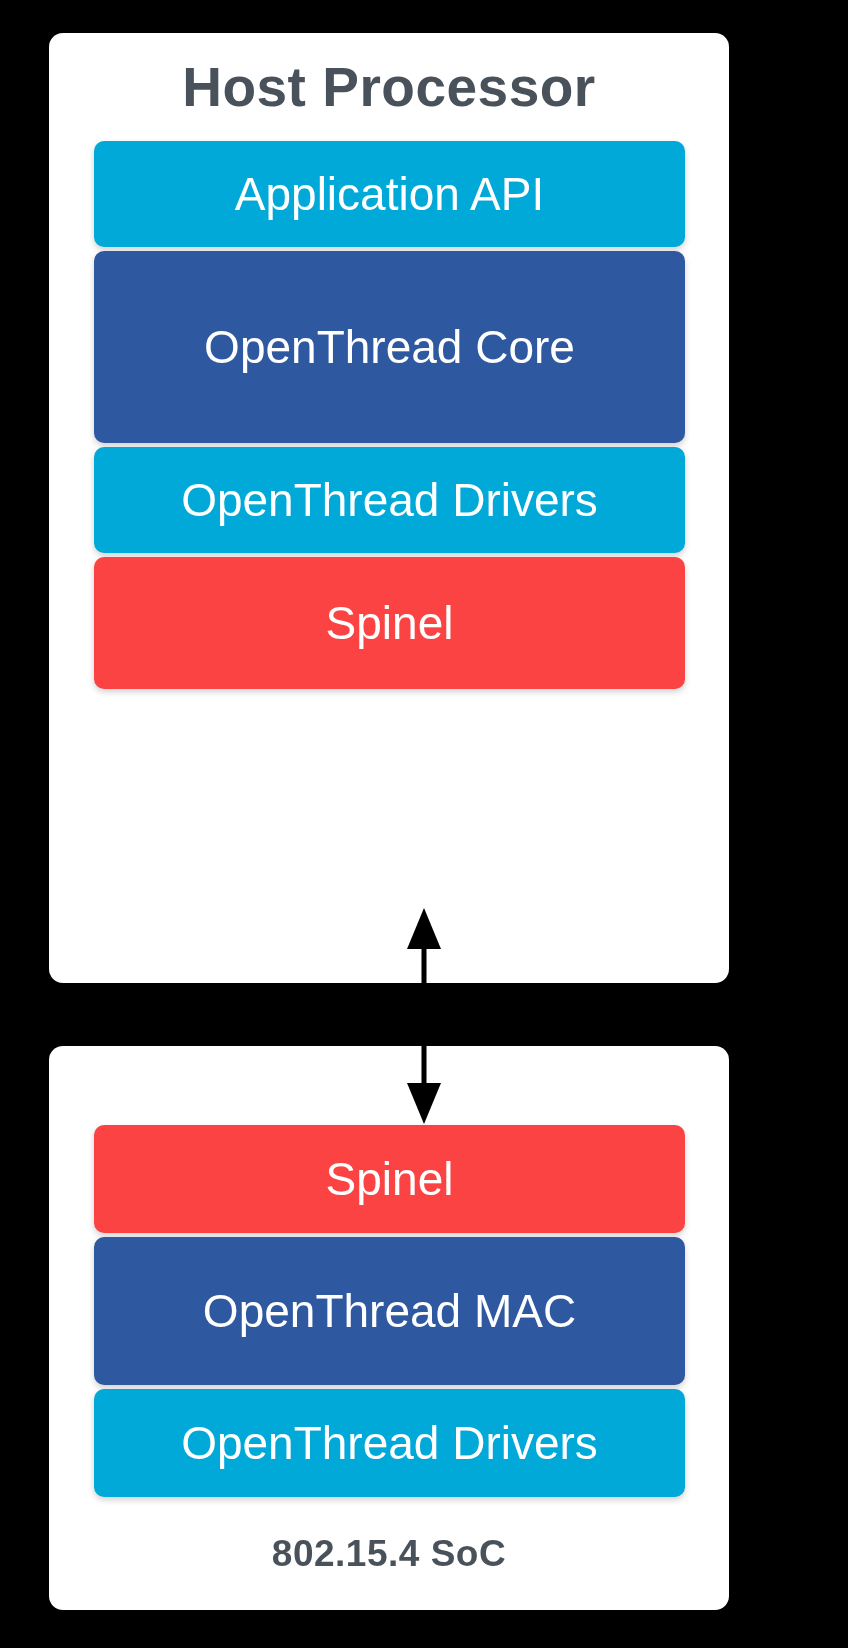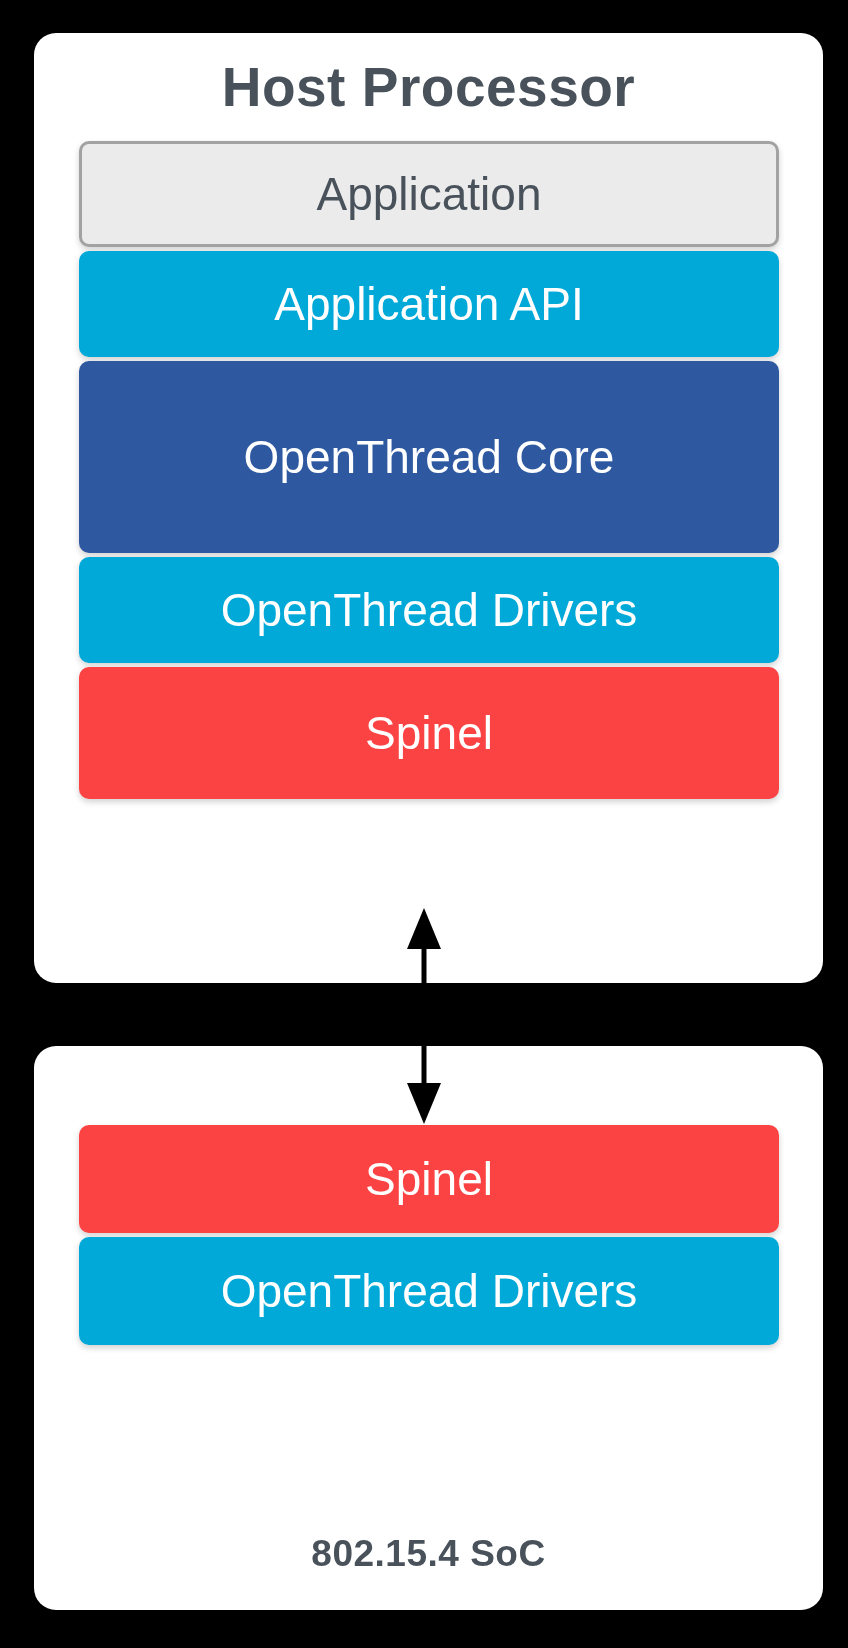--- a/index.html
+++ b/index.html
@@ -10,24 +10,24 @@
   .stage {
     position: relative;
     width: 848px;
     height: 1648px;
     background: var(--background, #000);
     font-family: "Liberation Sans", sans-serif;
     overflow: hidden;
   }
   .panel {
     position: absolute;
-    left: 34px;
-    width: 789px;
+    left: 49px;
+    width: 680px;
     background: var(--panel, #fff);
-    border-radius: 22px;
+    border-radius: 14px;
   }
   .panel.host { top: 33px; height: 950px; }
   .panel.soc  { top: 1046px; height: 564px; }
 
   .panel-title {
     position: absolute;
     left: 0;
     right: 0;
     margin: 0;
     display: flex;
@@ -84,23 +84,20 @@
   }
 </style>
 </head>
 <body>
 
 <div class="stage">
 
   <section class="panel host">
     <h1 class="panel-title">Host Processor</h1>
     <div class="stack">
-      <div class="layer gray h-std">
-        <span>Application</span>
-      </div>
       <div class="layer cyan h-std">
         <span>Application API</span>
       </div>
       <div class="layer blue h-core">
         <span>OpenThread Core</span>
       </div>
       <div class="layer cyan h-std">
         <span>OpenThread Drivers</span>
       </div>
       <div class="layer red h-spin">
@@ -113,20 +110,23 @@
     <polygon points="21,0 4,41 38,41" fill="#000000"></polygon>
     <rect x="18.5" y="38" width="5" height="140" fill="#000000"></rect>
     <polygon points="21,216 4,175 38,175" fill="#000000"></polygon>
   </svg>
 
   <section class="panel soc">
     <div class="stack">
       <div class="layer red h-spin2">
         <span>Spinel</span>
       </div>
+      <div class="layer blue h-mac">
+        <span>OpenThread MAC</span>
+      </div>
       <div class="layer cyan h-drv2">
         <span>OpenThread Drivers</span>
       </div>
     </div>
     <h2 class="panel-title">802.15.4 SoC</h2>
   </section>
 
 </div>
 
 </body></html>

